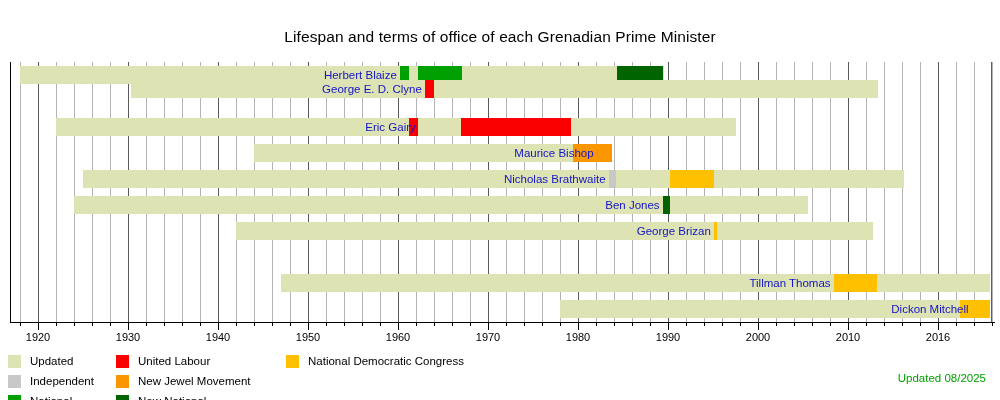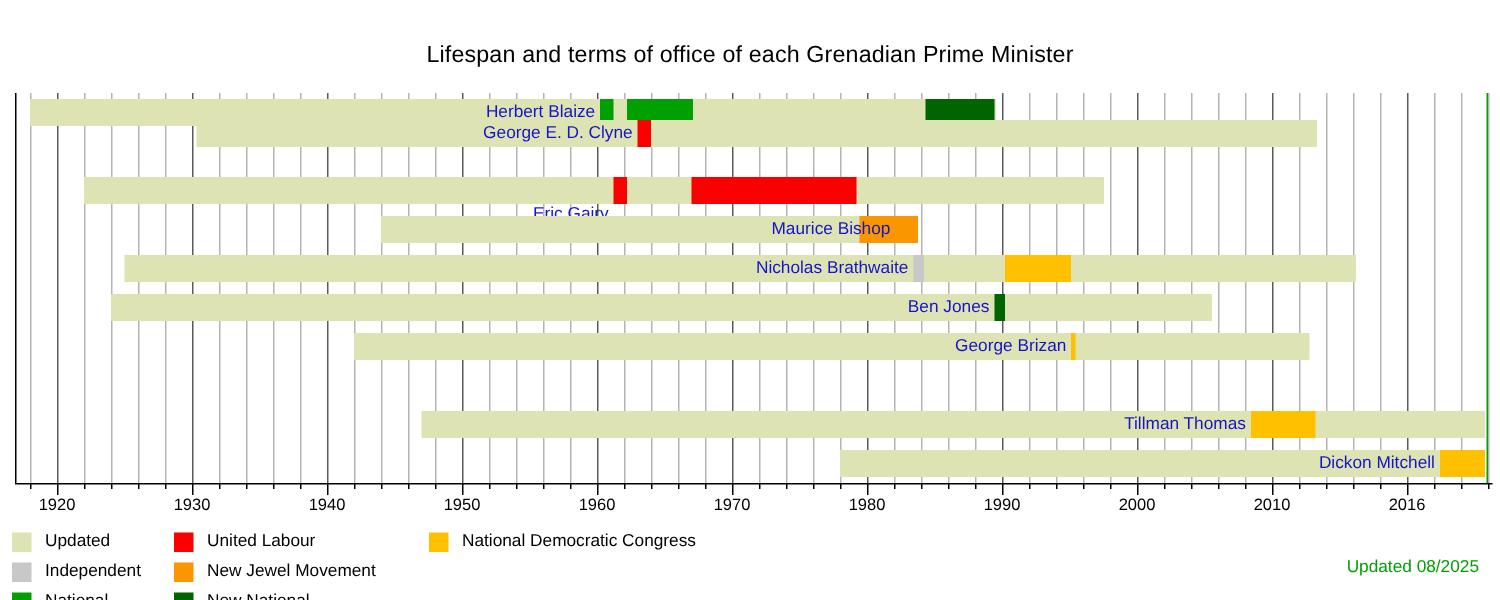--- a/index.html
+++ b/index.html
@@ -129,21 +129,21 @@
       </div>
       <div class="row" style="top: 14px; margin-left: 16px;">
         <div class="bar lifespan" style="left: 114.5px; width: 747px; background: rgb(221, 227, 178);"></div>
         <div class="bar seg" style="left: 408.8px; width: 9px; background: rgb(250, 0, 0);"></div>
         <div class="label" style="color: rgb(20, 20, 200); left: 0px; width: 405.8px;">George E. D. Clyne</div>
       </div>
       <div class="row" style="top: 52px;">
         <div class="bar lifespan" style="left: 56px; width: 679.5px; background: rgb(221, 227, 178);"></div>
         <div class="bar seg" style="left: 408.8px; width: 9px; background: rgb(250, 0, 0);"></div>
         <div class="bar seg" style="left: 461px; width: 109.8px; background: rgb(250, 0, 0);"></div>
-        <div class="label" style="color: rgb(20, 20, 200); left: 0px; width: 405.8px; margin-top: 16px;">Eric Gairy</div>
+        <div class="label" style="color: rgb(20, 20, 200); left: 10px; width: 405.8px;">Eric Gairy</div>
       </div>
       <div class="row" style="top: 78px;">
         <div class="bar lifespan" style="left: 254px; width: 358.2px; background: rgb(221, 227, 178);"></div>
         <div class="bar seg" style="left: 572.6px; width: 39.6px; background: rgb(250, 150, 0);"></div>
         <div class="label" style="color: rgb(20, 20, 200); left: 0px; width: 569.6px; margin-left: 24px;">Maurice Bishop</div>
       </div>
       <div class="row" style="top: 130px;">
         <div class="bar lifespan" style="left: 74px; width: 733.5px; background: rgb(221, 227, 178);"></div>
         <div class="bar seg" style="left: 662.6px; width: 7.2px; background: rgb(0, 100, 0);"></div>
         <div class="label" style="color: rgb(20, 20, 200); left: 0px; width: 659.6px;">Ben Jones</div>
@@ -160,21 +160,21 @@
         <div class="label" style="color: rgb(20, 20, 200); left: 0px; width: 710.9px;">George Brizan</div>
       </div>
       <div class="row" style="top: 208px;">
         <div class="bar lifespan" style="left: 281px; width: 709.2px; background: rgb(221, 227, 178);"></div>
         <div class="bar seg" style="left: 833.6px; width: 43.2px; background: rgb(255, 192, 0);"></div>
         <div class="label" style="color: rgb(20, 20, 200); left: 0px; width: 830.6px;">Tillman Thomas</div>
       </div>
       <div class="row" style="top: 234px;">
         <div class="bar lifespan" style="left: 560px; width: 430.2px; background: rgb(221, 227, 178);"></div>
         <div class="bar seg" style="left: 959.6px; width: 30.6px; background: rgb(255, 192, 0);"></div>
-        <div class="label" style="color: rgb(20, 20, 200); left: 0px; width: 956.6px;">Dickon Mitchell</div>
+        <div class="label" style="color: rgb(20, 20, 200); left: 12px; width: 956.6px;">Dickon Mitchell</div>
       </div>
     </div>
 </div>
 
 <div id="axis">
   <div id="axis-line"></div>
 <div class="tick minor" style="left: 20px;"></div>
     <div class="tick major" style="left: 38px;"></div>
     <div class="tick minor" style="left: 56px;"></div>
     <div class="tick minor" style="left: 74px;"></div>

